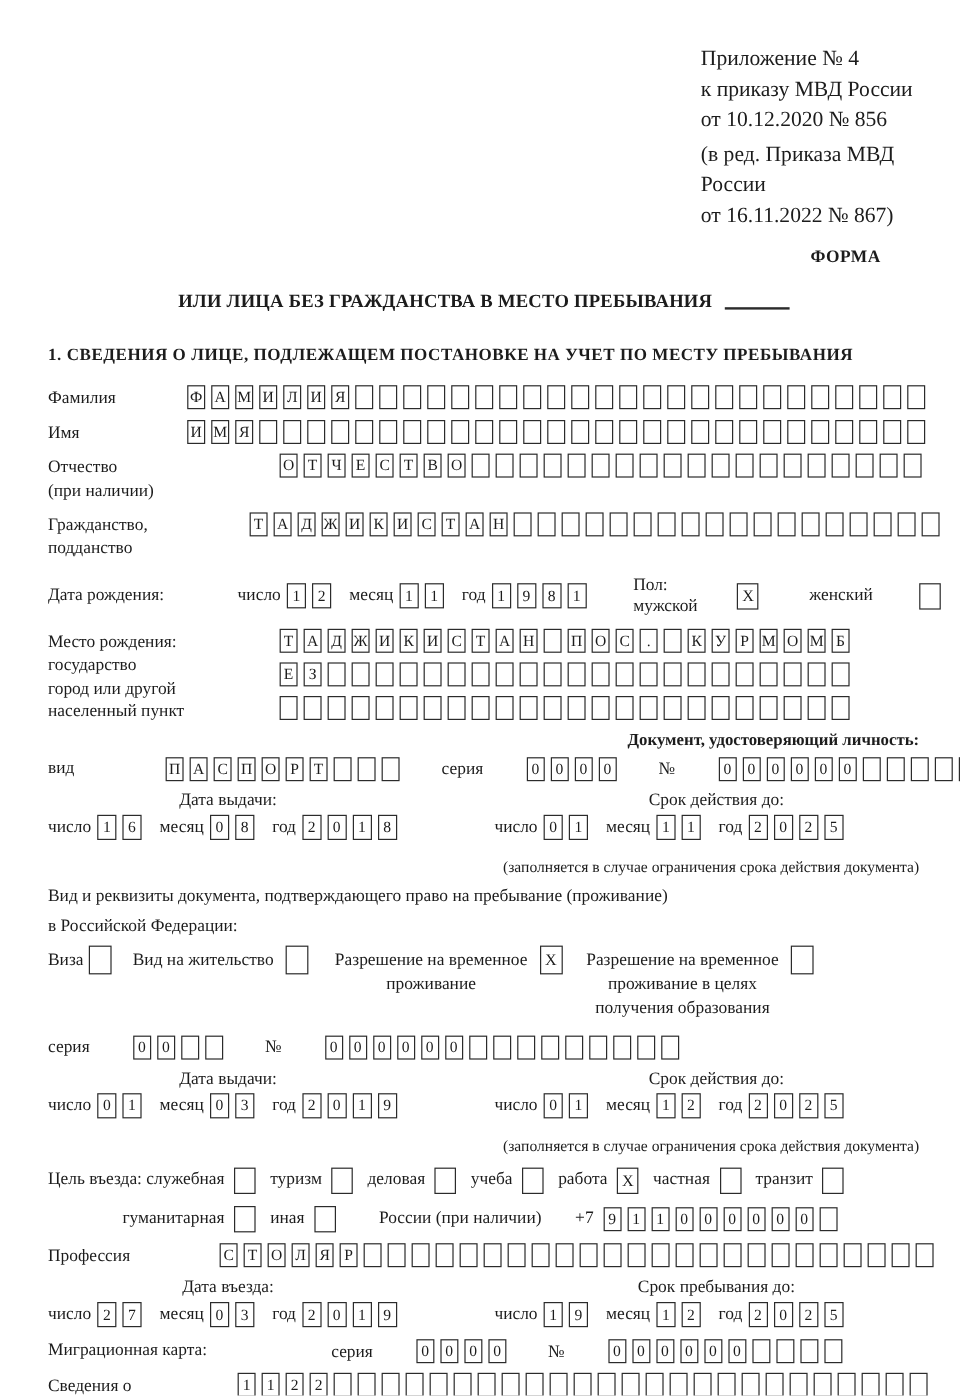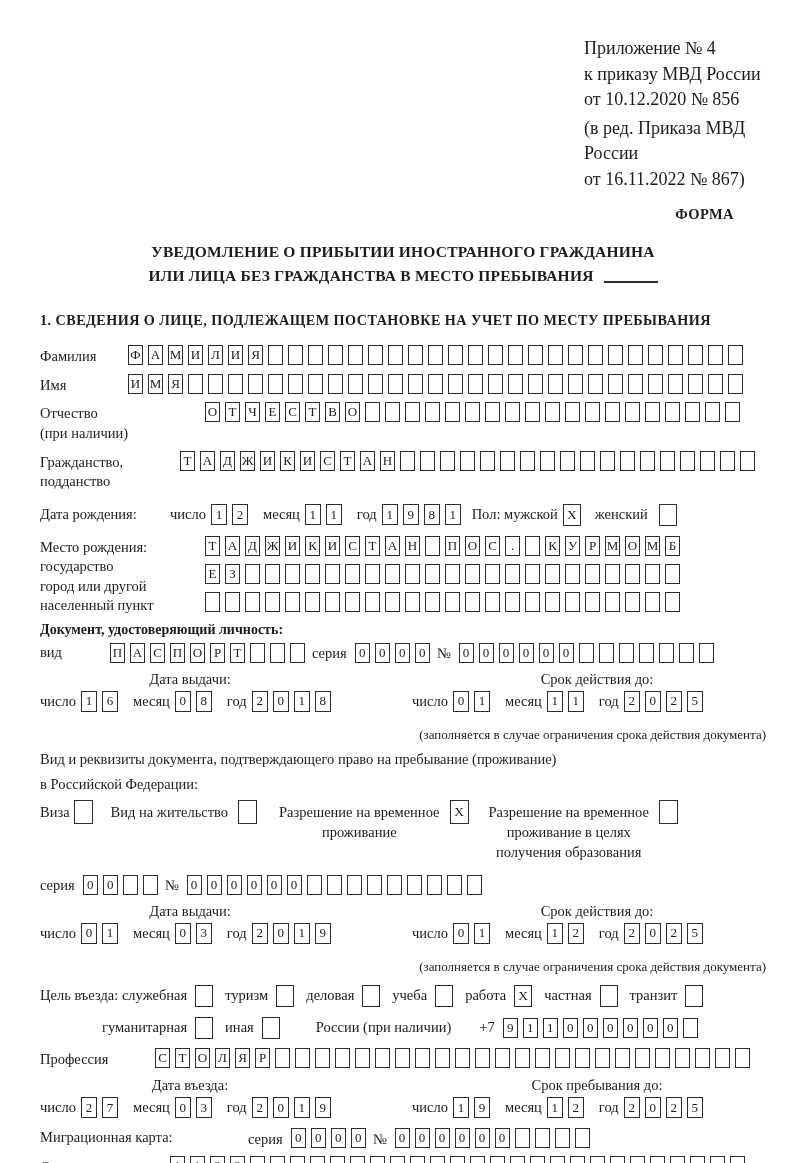--- a/index.html
+++ b/index.html
@@ -16,21 +16,21 @@
   .hdr .gap { margin-top:3px; }
   .forma { text-align:right; padding-right:32px; font-weight:bold; font-size:14.5px; margin-top:14px; letter-spacing:.4px; }
 
   
   .title { text-align:center; font-weight:bold; font-size:15.5px; line-height:1.55; margin-top:17px; letter-spacing:.2px; }
   .t-underline { display:inline-block; width:54px; border-bottom:2px solid #2b2b2b; margin-left:10px; transform:translateY(2px); }
 
   .sec-head { font-weight:bold; font-size:14.2px; margin-top:24px; letter-spacing:.45px; }
 
   
-  .frow { display:flex; align-items:flex-start; margin-top:7px; }
+  .frow { display:flex; align-items:flex-start; margin-top:7px;gap:28px; }
   .lbl { font-size:14.5px; flex-shrink:0; line-height:1.35; padding-top:2px; }
   .w70  { width:70px; }
   .w88  { width:88px; }
   .w115 { width:115px; }
   .w130 { width:130px; }
   .w140 { width:140px; }
   .w165 { width:165px; }
   .w170 { width:170px; }
   .cells { display:flex; flex-wrap:nowrap; }
   .cell {
@@ -81,21 +81,20 @@
   <div class="hdr">
     <div>Приложение № 4</div>
     <div>к приказу МВД России</div>
     <div>от 10.12.2020 № 856</div>
     <div class="gap">(в ред. Приказа МВД России</div>
     <div>от 16.11.2022 № 867)</div>
   </div>
   <div class="forma">ФОРМА</div>
 
   <div class="title">
-    <div>УВЕДОМЛЕНИЕ О ПРИБЫТИИ ИНОСТРАННОГО ГРАЖДАНИНА</div>
     <div><span>ИЛИ ЛИЦА БЕЗ ГРАЖДАНСТВА В МЕСТО ПРЕБЫВАНИЯ</span><span class="t-underline"></span></div>
   </div>
 
   <div class="sec-head">1. СВЕДЕНИЯ О ЛИЦЕ, ПОДЛЕЖАЩЕМ ПОСТАНОВКЕ НА УЧЕТ ПО МЕСТУ ПРЕБЫВАНИЯ</div>
 
   <div class="frow" style="margin-top:16px;">
     <div class="lbl w88">Фамилия</div>
     <div class="cells">
         <span class="cell">Ф</span>
         <span class="cell">А</span>
@@ -351,21 +350,21 @@
           <span class="cell"></span>
           <span class="cell"></span>
           <span class="cell"></span>
           <span class="cell"></span>
           <span class="cell"></span>
           <span class="cell"></span>
         </div>
     </div>
   </div>
 
-  <div class="text-line" style="text-align:left; font-weight:bold; font-size:14px; margin-top:2px;">Документ, удостоверяющий личность:</div>
+  <div class="text-line" style="text-align:right; font-weight:bold; font-size:14px; margin-top:2px;">Документ, удостоверяющий личность:</div>
 
   <div class="frow" style="margin-top:5px; align-items:center;">
     <div class="lbl w70" style="padding-top:0;">вид</div>
     <div class="cells">
         <span class="cell">П</span>
         <span class="cell">А</span>
         <span class="cell">С</span>
         <span class="cell">П</span>
         <span class="cell">О</span>
         <span class="cell">Р</span>

